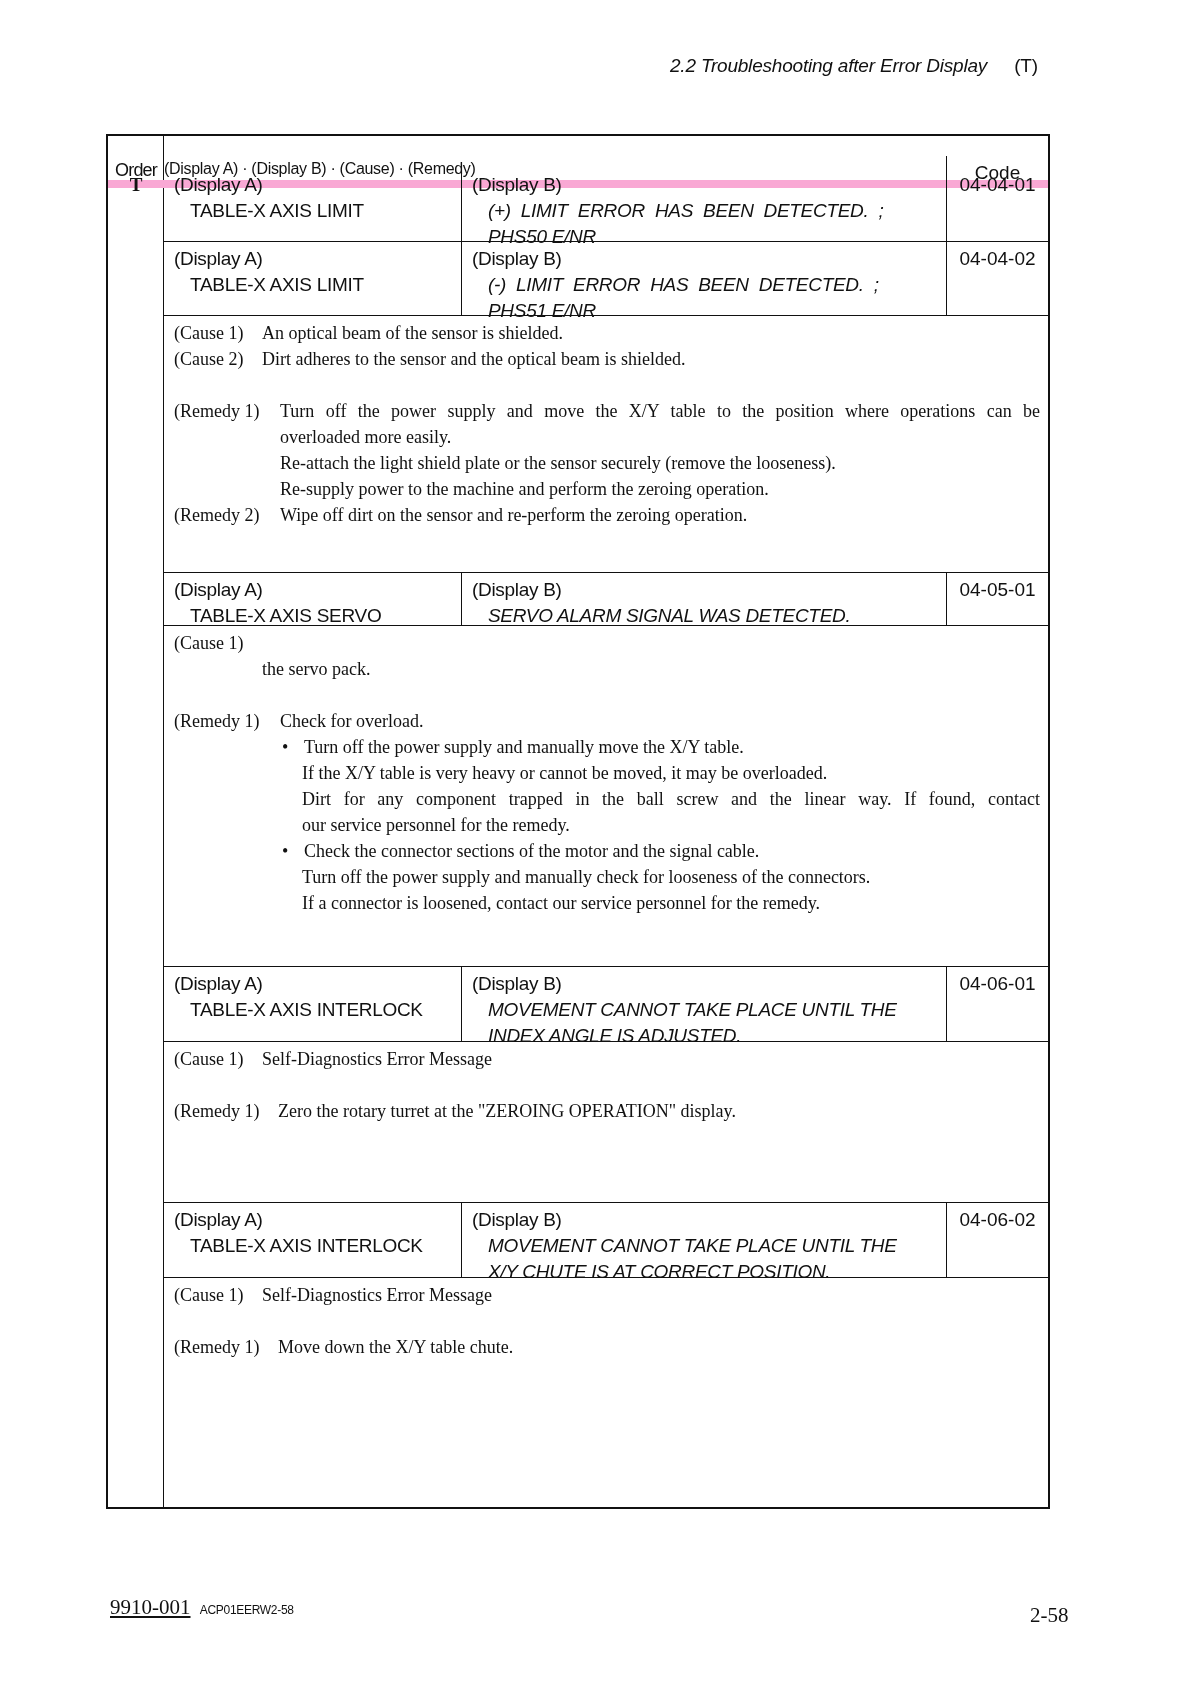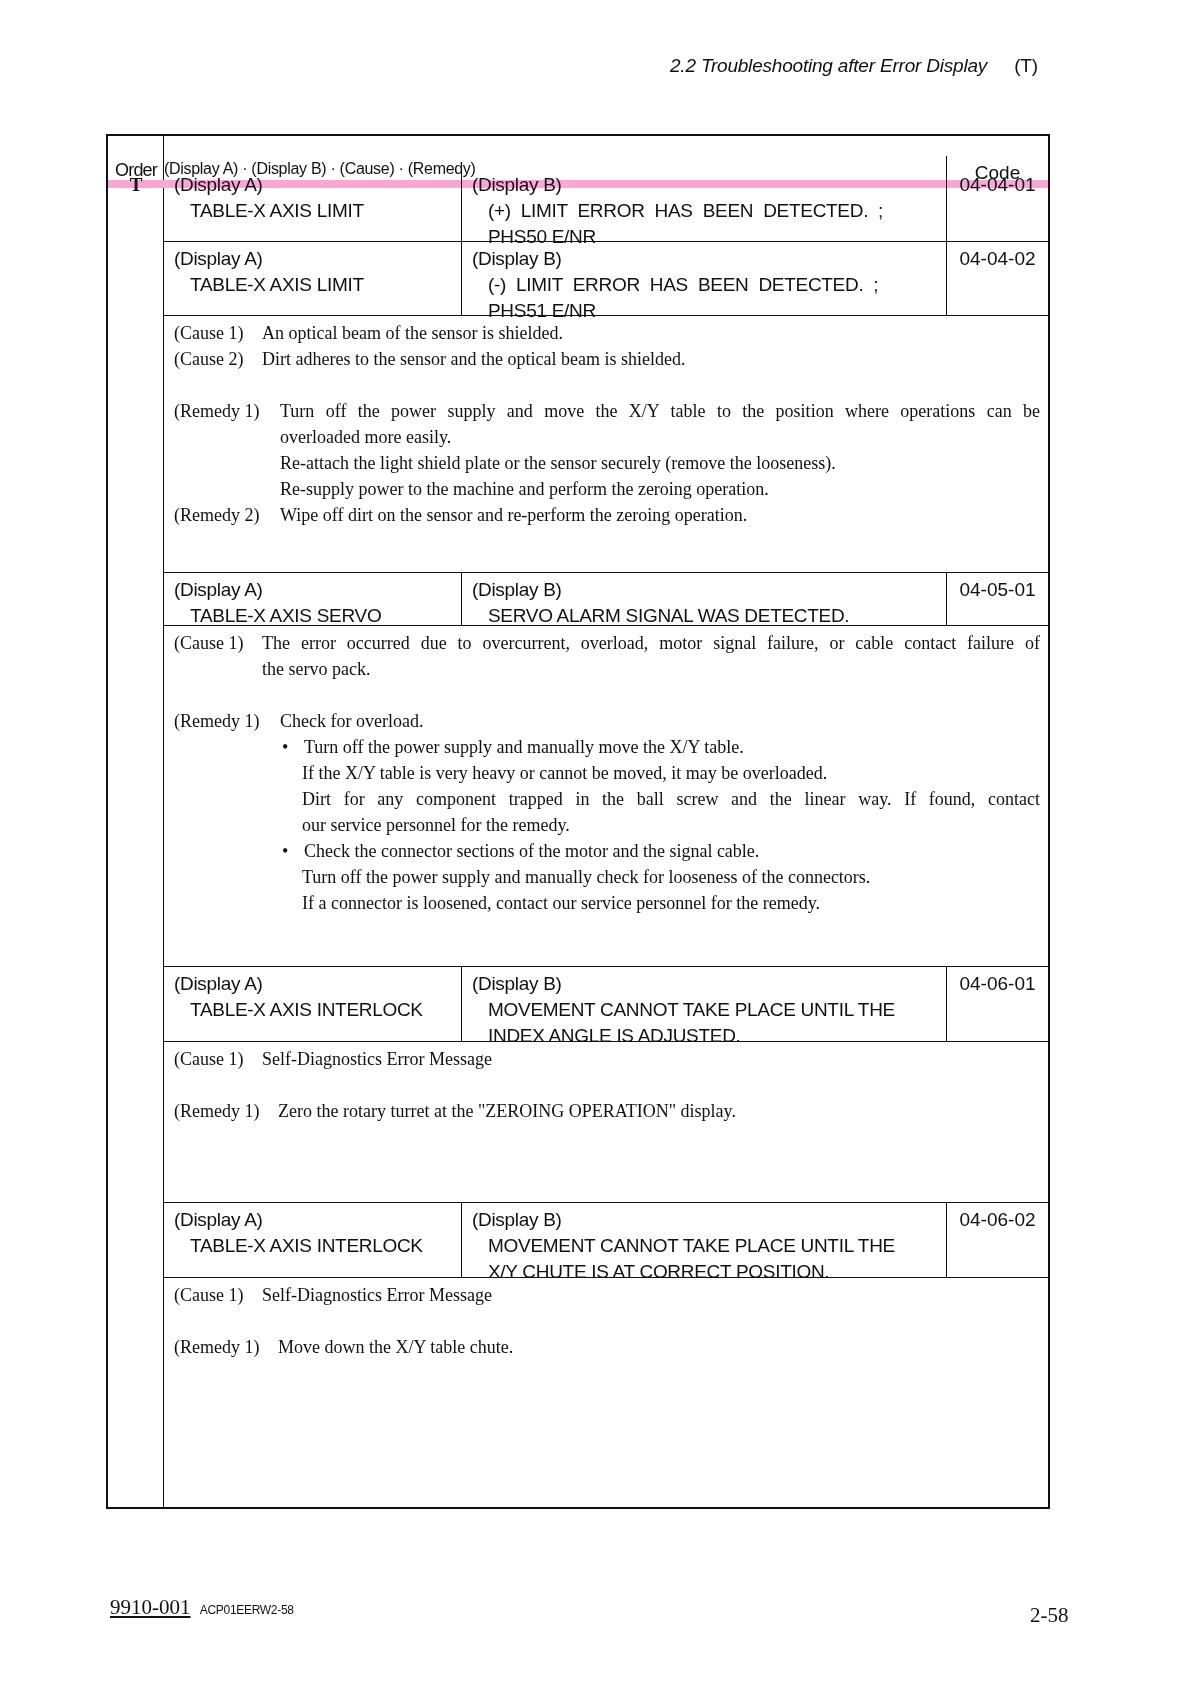--- a/index.html
+++ b/index.html
@@ -31,21 +31,21 @@
   .order-letter { position: absolute; left: 0; width: 56px; top: 38px; text-align: center; font-size: 19px; font-weight: bold; }
 
   .display-row {
     position: absolute; left: 56px; right: 0; border-bottom: 1.5px solid #111; box-sizing: border-box;
   }
   .display-row.top-border { border-top: 1.5px solid #111; }
   .disp-a { position: absolute; left: 0; top: 0; width: 298px; height: 100%; border-right: 1.5px solid #111; box-sizing: border-box; padding: 4px 0 0 10px; font-size: 19px; line-height: 26px; letter-spacing: -0.3px; }
   .disp-b { position: absolute; left: 298px; top: 0; right: 102px; height: 100%; box-sizing: border-box; padding: 4px 10px 0 10px; font-size: 19px; line-height: 26px; letter-spacing: -0.3px; }
   .code { position: absolute; right: 0; top: 0; width: 102px; height: 100%; border-left: 1.5px solid #111; box-sizing: border-box; text-align: center; padding-top: 4px; font-size: 19px; line-height: 26px; }
   .ind { padding-left: 16px; }
-  .ind-b { padding-left: 16px; }
+  .ind-b { padding-left: 16px; font-style: italic; }
 
   .detail { position: absolute; left: 56px; right: 0; box-sizing: border-box; padding: 4px 8px 0 10px; font-size: 18px; line-height: 26px; }
   .detail .line { display: flex; }
   .detail .lbl { white-space: nowrap; width: 106px; flex: none; }
   .detail .lbl.narrow { width: 88px; }
   .detail .txt { flex: 1; text-align: justify; }
   .detail .cont { padding-left: 106px; }
   .detail .cont2 { padding-left: 88px; }
   .detail .bul { display: flex; padding-left: 106px; }
   .detail .bul .dot { width: 22px; flex: none; text-align: left; padding-left: 2px; }
@@ -133,21 +133,20 @@
     <div class="disp-b">
       <div>(Display B)</div>
       <div class="ind-b">SERVO ALARM SIGNAL WAS DETECTED.</div>
     </div>
     <div class="code">04-05-01</div>
   </div>
 
   <div class="detail serif" style="top:490px;height:340px;">
     <div class="line">
       <span class="lbl narrow">(Cause 1)</span>
-      <span class="txt" style="text-align-last:justify;">The error occurred due to overcurrent, overload, motor signal failure, or cable contact failure of</span>
     </div>
     <div class="cont2">the servo pack.</div>
     <div class="gap"></div>
     <div class="line">
       <span class="lbl">(Remedy 1)</span>
       <span class="txt">Check for overload.</span>
     </div>
     <div class="bul">
       <span class="dot">•</span>
       <span>Turn off the power supply and manually move the X/Y table.</span>

